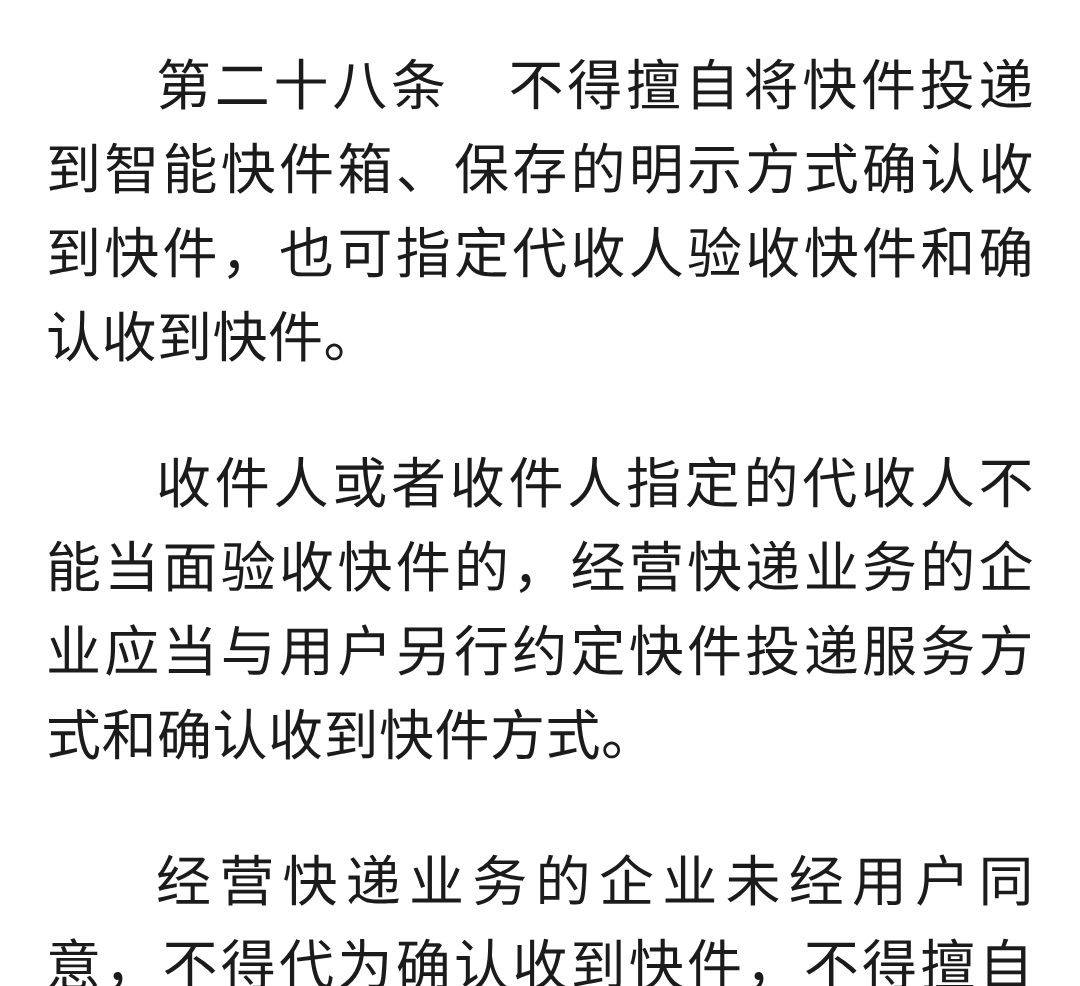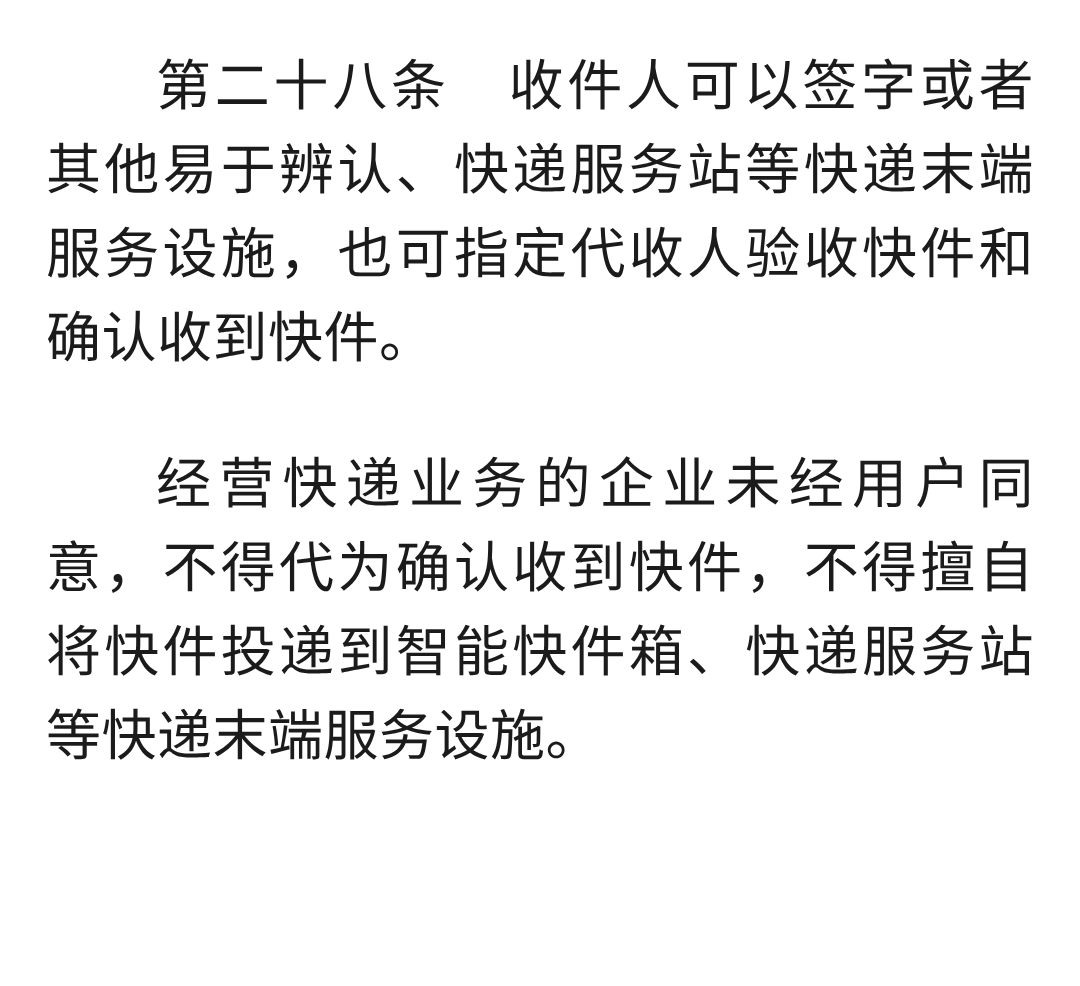--- a/index.html
+++ b/index.html
@@ -42,16 +42,17 @@
   }
   .para.indent {
     text-indent: 2em;
   }
 </style>
 </head>
 <body>
 
 <div class="page">
   <div class="article-body">
-    <p class="para indent">第二十八条　收件人可以签字或者其他易于辨认、快递服务站等快递末端服务设施，也可指定代收人验收快件和确认收到快件。</p>
+    <p class="para indent">第二十八条　不得擅自将快件投递到智能快件箱、保存的明示方式确认收到快件，也可指定代收人验收快件和确认收到快件。</p>
+    <p class="para indent">收件人或者收件人指定的代收人不能当面验收快件的，经营快递业务的企业应当与用户另行约定快件投递服务方式和确认收到快件方式。</p>
     <p class="para indent">经营快递业务的企业未经用户同意，不得代为确认收到快件，不得擅自将快件投递到智能快件箱、快递服务站等快递末端服务设施。</p>
   </div>
 </div>
 
 </body></html>

